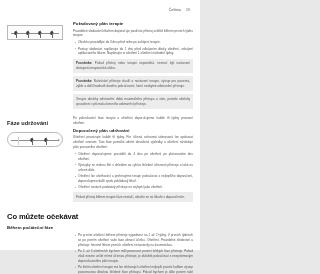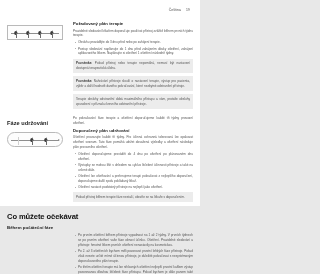--- a/index.html
+++ b/index.html
@@ -4,21 +4,21 @@
 <style>
   html,body{margin:0;padding:0;}
   body{
     width:200px;height:274px;
     background:#e8e8e8;
     font-family:"Liberation Sans",sans-serif;
     overflow:hidden;
   }
   .page{
     position:absolute;left:0;top:0;
-    width:200px;height:206px;
+    width:200px;height:250px;
     background:#ffffff;
     box-sizing:border-box;
     padding:8px 7px 0 7px;
   }
   .header{
     display:flex;justify-content:flex-end;align-items:baseline;
     gap:5px;
     font-size:3.4px;color:#4a4a4a;
     letter-spacing:.1px;
     margin-bottom:9px;

